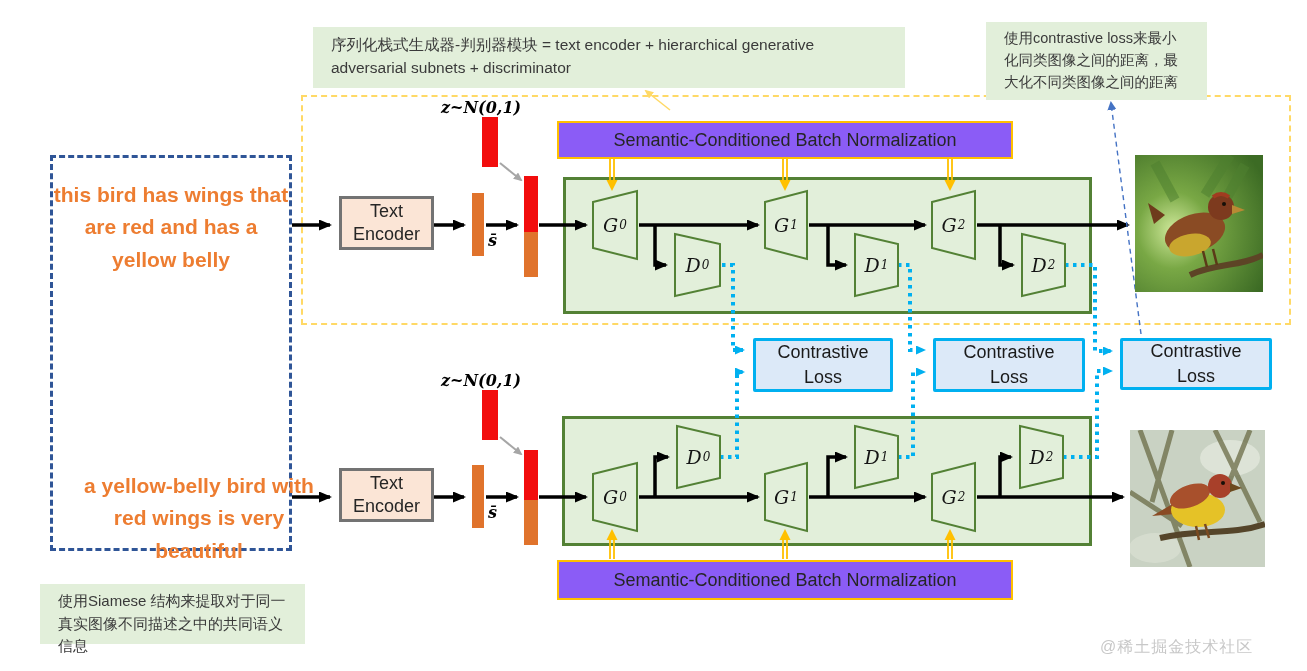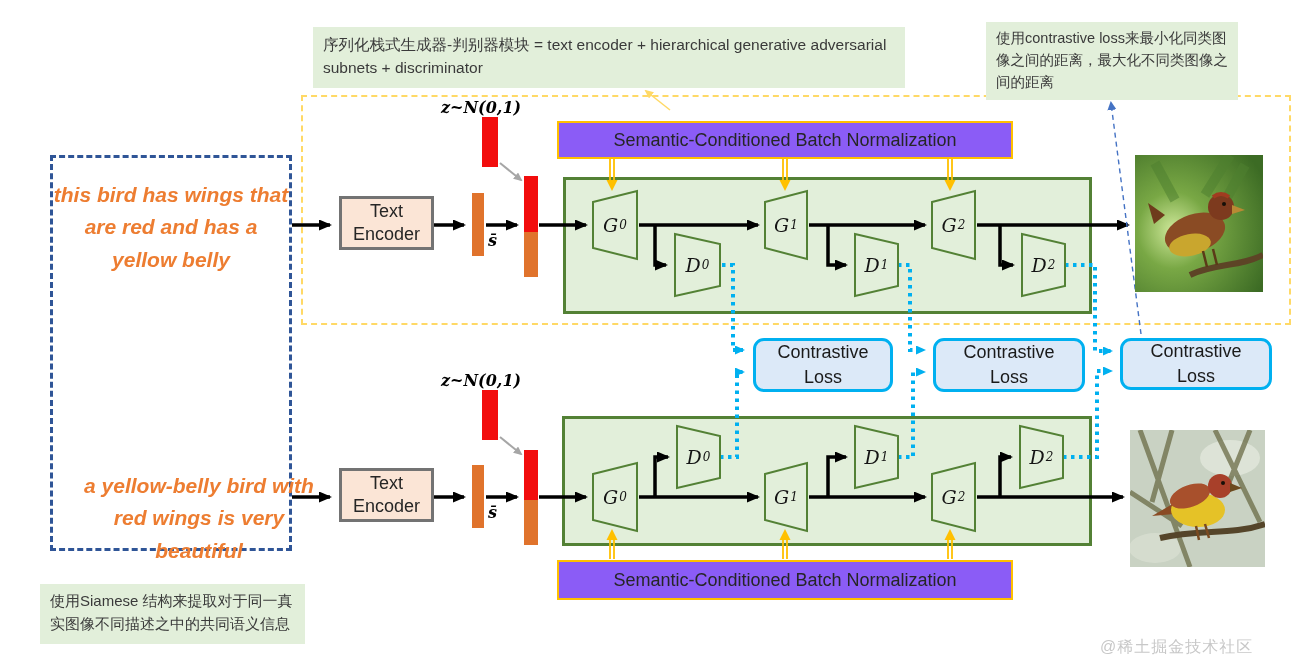--- a/index.html
+++ b/index.html
@@ -1,30 +1,30 @@
 <!DOCTYPE html>
 <html><head>
 <meta charset="utf-8">
 <style>
   html,body{margin:0;padding:0;background:#fff;}
   .canvas{position:relative;width:1307px;height:671px;background:#ffffff;
           font-family:"Liberation Sans",sans-serif;overflow:hidden;}
   .abs{position:absolute;box-sizing:border-box;}
-  .note{background:#E2EFDA;color:#3a3a3a;font-size:15px;line-height:1.5;padding:6px 10px;}
+  .note{background:#E2EFDA;color:#3a3a3a;font-size:15px;line-height:1.5;padding:6px 18px;}
   .note-big{font-size:15.5px;}
   .caption{color:#ED7D31;font-weight:600;font-size:21px;line-height:1.55;text-align:center;
-           display:flex;align-items:center;justify-content:center;font-style:italic;}
+           display:flex;align-items:center;justify-content:center;}
   .dash-navy{border:3px dashed #2F5597;}
   .dash-gold{border:2px dashed #FFD966;}
   .panel{background:#E2EFDA;border:3px solid #538135;}
   .scbn{background:#8b5cf6;border:2px solid #FFC000;color:#262626;font-size:18px;
         display:flex;align-items:center;justify-content:center;}
   .encoder{background:#FBE5D6;border:3px solid #737373;color:#262626;font-size:18px;line-height:1.3;
            display:flex;align-items:center;justify-content:center;text-align:center;}
-  .cl-box{background:#DCE9F8;border:3px solid #00B0F0;border-radius:11px;color:#1a1a1a;font-size:18px;
+  .cl-box{background:#DCE9F8;border:3px solid #00B0F0;border-radius:2px;color:#1a1a1a;font-size:18px;
           line-height:1.4;display:flex;align-items:center;justify-content:center;text-align:center;padding:2px 10px;}
   .bar{position:absolute;}
   .bar-red{background:#F20D0D;}
   .bar-orange{background:#E0732C;}
   .mathlab{font-family:"DejaVu Serif",serif;font-style:italic;font-weight:600;color:#000;font-size:16px;}
   .blk-label{position:absolute;display:flex;align-items:center;justify-content:center;
              font-family:"DejaVu Serif",serif;font-style:italic;font-size:19px;color:#141414;}
   .blk-label sub{font-size:12px;margin-left:1px;font-style:italic;}
   .watermark{color:#c8c8c8;font-size:16px;letter-spacing:1px;}
   svg.overlay{position:absolute;left:0;top:0;z-index:2;pointer-events:none;}
@@ -157,21 +157,21 @@
       <polygon points="1020,426 1063,436 1063,478 1020,488"></polygon>
     </g>
 
     <g fill="none">
       <line x1="670" y1="110" x2="646" y2="91" stroke="#FFD966" stroke-width="1.5" marker-end="url(#mgold)"></line>
       <line x1="1141" y1="334" x2="1111" y2="103" stroke="#4472C4" stroke-width="1.4" stroke-dasharray="5 4" marker-end="url(#mnavy)"></line>
     </g>
   </svg>
 
   <div class="abs note note-big z3" style="left:313px;top:27px;width:592px;height:61px;">序列化栈式生成器-判别器模块 = text encoder + hierarchical generative adversarial subnets + discriminator</div>
-  <div class="abs note z3" style="left:986px;top:22px;width:252px;height:78px;font-size:14.5px;">使用contrastive loss来最小化同类图像之间的距离，最大化不同类图像之间的距离</div>
+  <div class="abs note z3" style="left:986px;top:22px;width:221px;height:78px;font-size:14.5px;">使用contrastive loss来最小化同类图像之间的距离，最大化不同类图像之间的距离</div>
   <div class="abs note z3" style="left:40px;top:584px;width:265px;height:60px;">使用Siamese 结构来提取对于同一真实图像不同描述之中的共同语义信息</div>
 
   <div class="abs caption z3" style="left:52px;top:170px;width:238px;height:115px;">this bird has wings that are red and has a yellow belly</div>
   <div class="abs caption z3" style="left:52px;top:466px;width:238px;height:105px;margin-left:28px;">a yellow-belly bird with red wings is very beautiful</div>
 
   <div class="abs mathlab z3" style="left:441px;top:98px;width:120px;">z~N(0,1)</div>
   <div class="abs mathlab z3" style="left:441px;top:371px;width:120px;">z~N(0,1)</div>
 
   <div class="abs bar bar-red z3" style="left:482px;top:117px;width:16px;height:50px;"></div>
   <div class="abs bar bar-orange z3" style="left:472px;top:193px;width:12px;height:63px;"></div>

